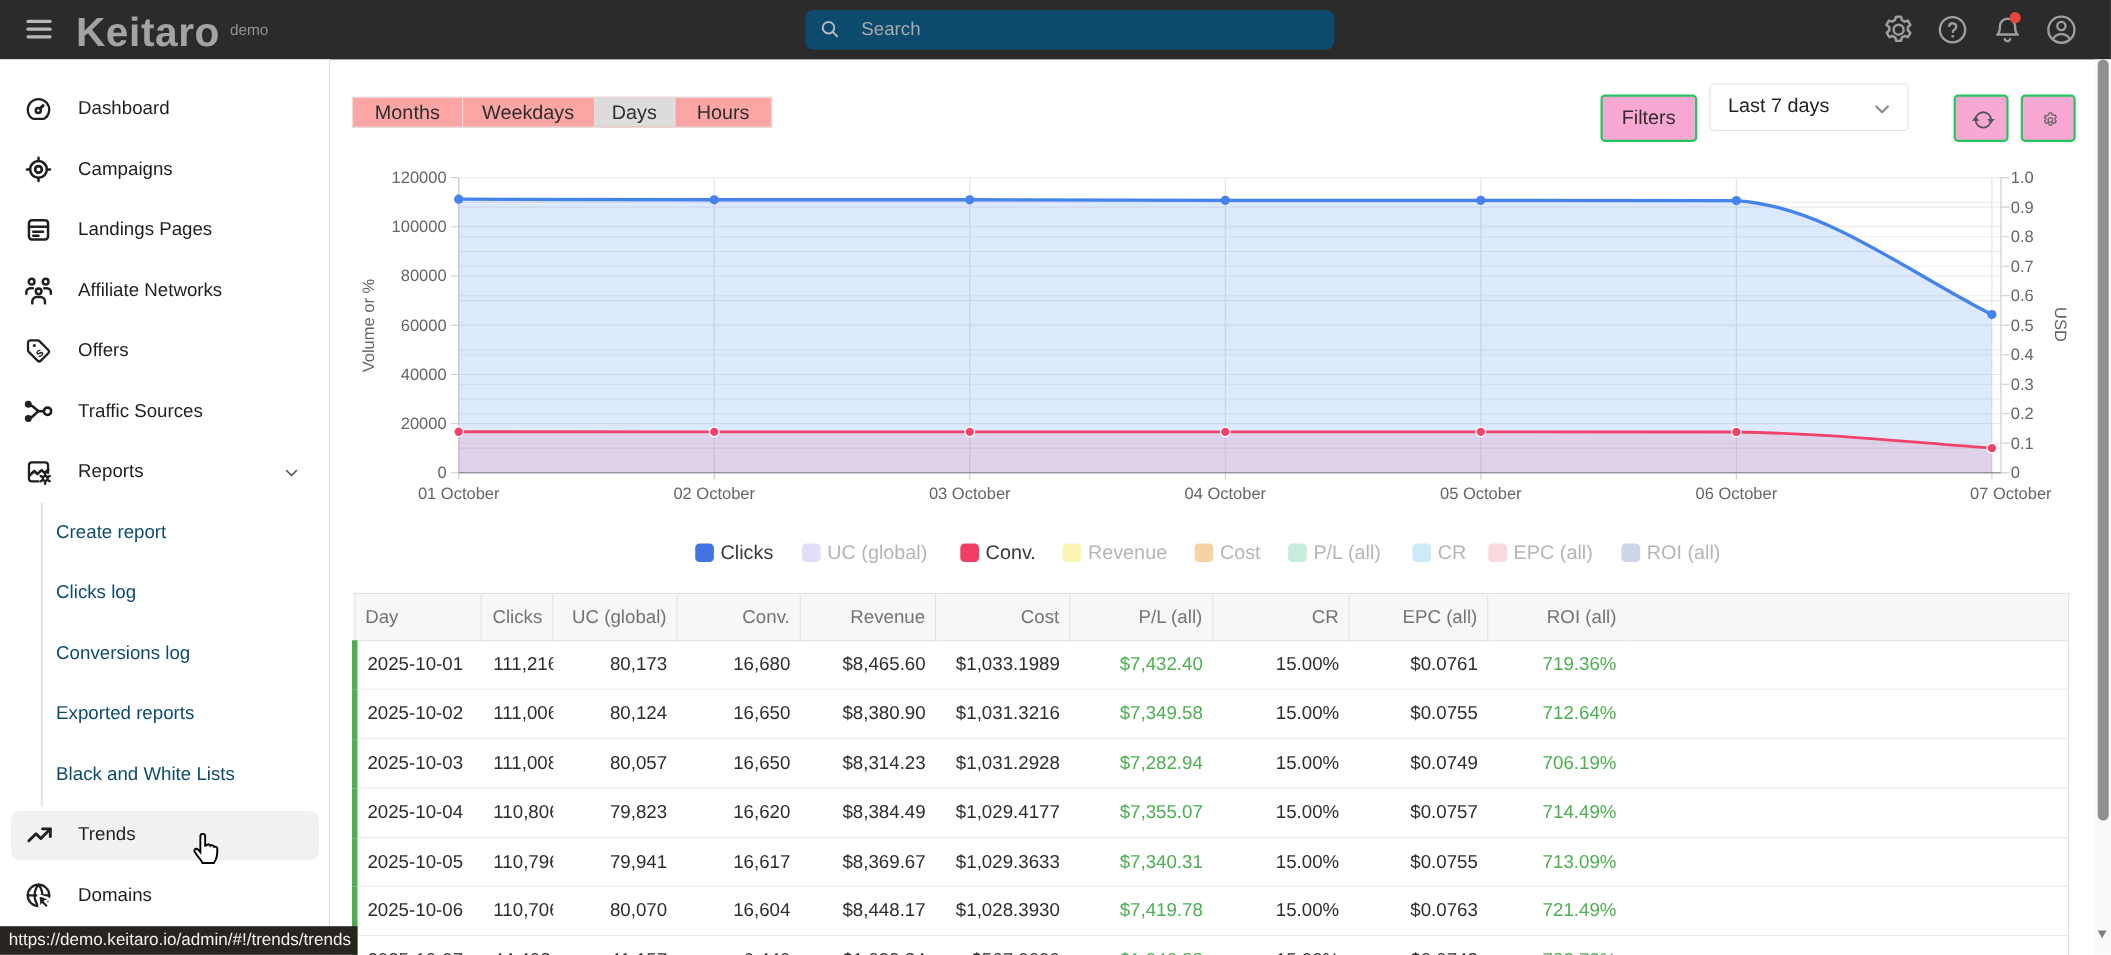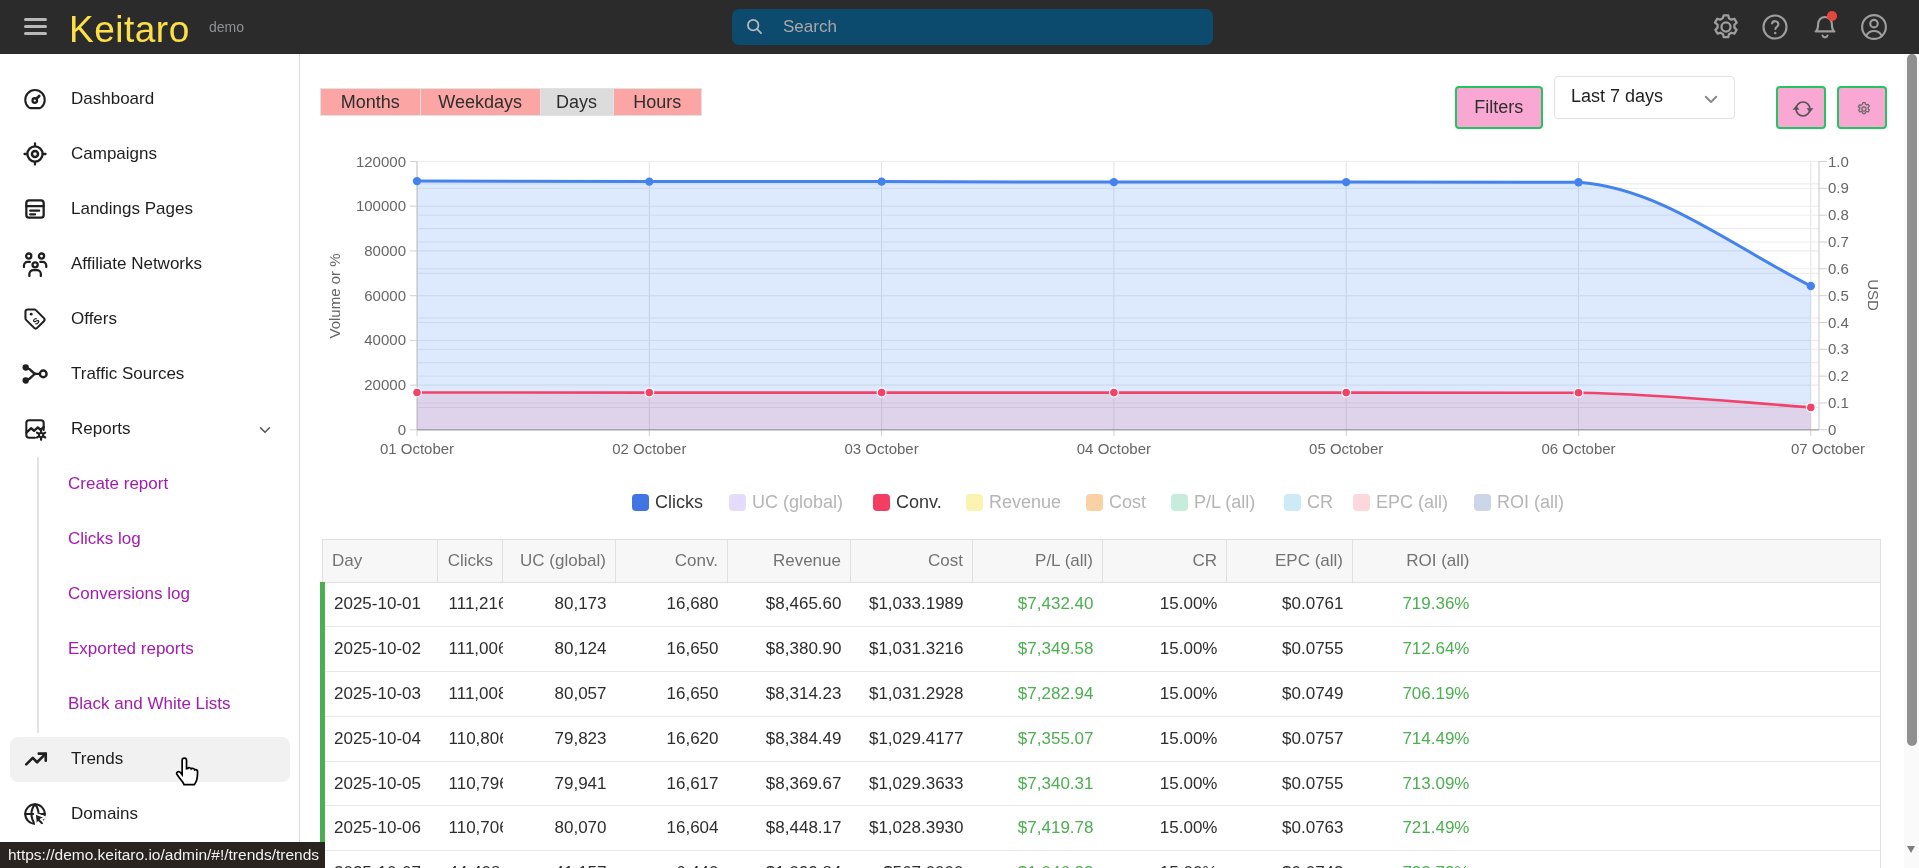--- a/index.html
+++ b/index.html
@@ -1,25 +1,25 @@
 <!DOCTYPE html>
 <html><head><meta charset="utf-8">
 <style>
 *{margin:0;padding:0;box-sizing:border-box}
 html,body{width:1919px;height:868px;overflow:hidden;background:#fff;
 font-family:"Liberation Sans",sans-serif}
 .topbar{position:absolute;left:0;top:0;width:1919px;height:54px;background:#2b2b2b}
 .burger span{display:block;width:23px;height:3px;background:#b9b9b9;border-radius:1.5px;margin-bottom:4.2px}
-.logo{position:absolute;left:69px;top:9px;font-size:37px;font-weight:normal;color:#fde047;letter-spacing:.5px}
+.logo{position:absolute;left:69px;top:9px;font-size:37px;font-weight:bold;color:#a3a3a3;letter-spacing:.5px}
 .demo{position:absolute;left:209px;top:19px;font-size:14px;color:#8d9297}
 .searchbox{position:absolute;left:732px;top:9px;width:481px;height:36px;background:#0c4a6e;border-radius:7px}
 .searchtxt{position:absolute;left:51px;top:8px;font-size:17px;color:#a9a9a9}
 .sidebar{position:absolute;left:0;top:54px;width:300px;height:814px;background:#fff;border-right:1px solid #ddd}
 .mi{position:absolute;left:71px;font-size:17px;color:#1e1e1e;line-height:26px}
-.si{position:absolute;left:68px;font-size:17px;color:#a21caf;line-height:26px}
+.si{position:absolute;left:51px;font-size:17px;color:#0c4a6e;line-height:26px}
 .subline{position:absolute;left:37px;top:403px;width:2px;height:276px;background:#e4e4e4}
 .hl{position:absolute;left:10px;top:683px;width:280px;height:45px;background:#f1f1f1;border-radius:8px}
 .urlbar{position:absolute;left:0;top:842px;width:325px;height:26px;background:#2a2420;color:#f2f2f2;
 font-size:15.5px;line-height:25px;padding-left:8px;z-index:30;overflow:hidden;white-space:nowrap}
 .tabs{position:absolute;left:320px;top:88px;height:28px;display:flex;border:1px solid #e2e2e2;border-radius:0;background:#fca5a5;overflow:hidden}
 .tab{height:100%;display:flex;align-items:center;justify-content:center;font-size:18px;color:#2e2e2e;border-right:1px solid #e2e2e2}
 .tab:last-child{border-right:none}
 .tab.act{background:#dcdcdc}
 .btn{position:absolute;height:43px;border:2px solid #22c55e;border-radius:4px;background:#f9a8d4;
 display:flex;align-items:center;justify-content:center;font-size:18px;color:#2e2e2e}

